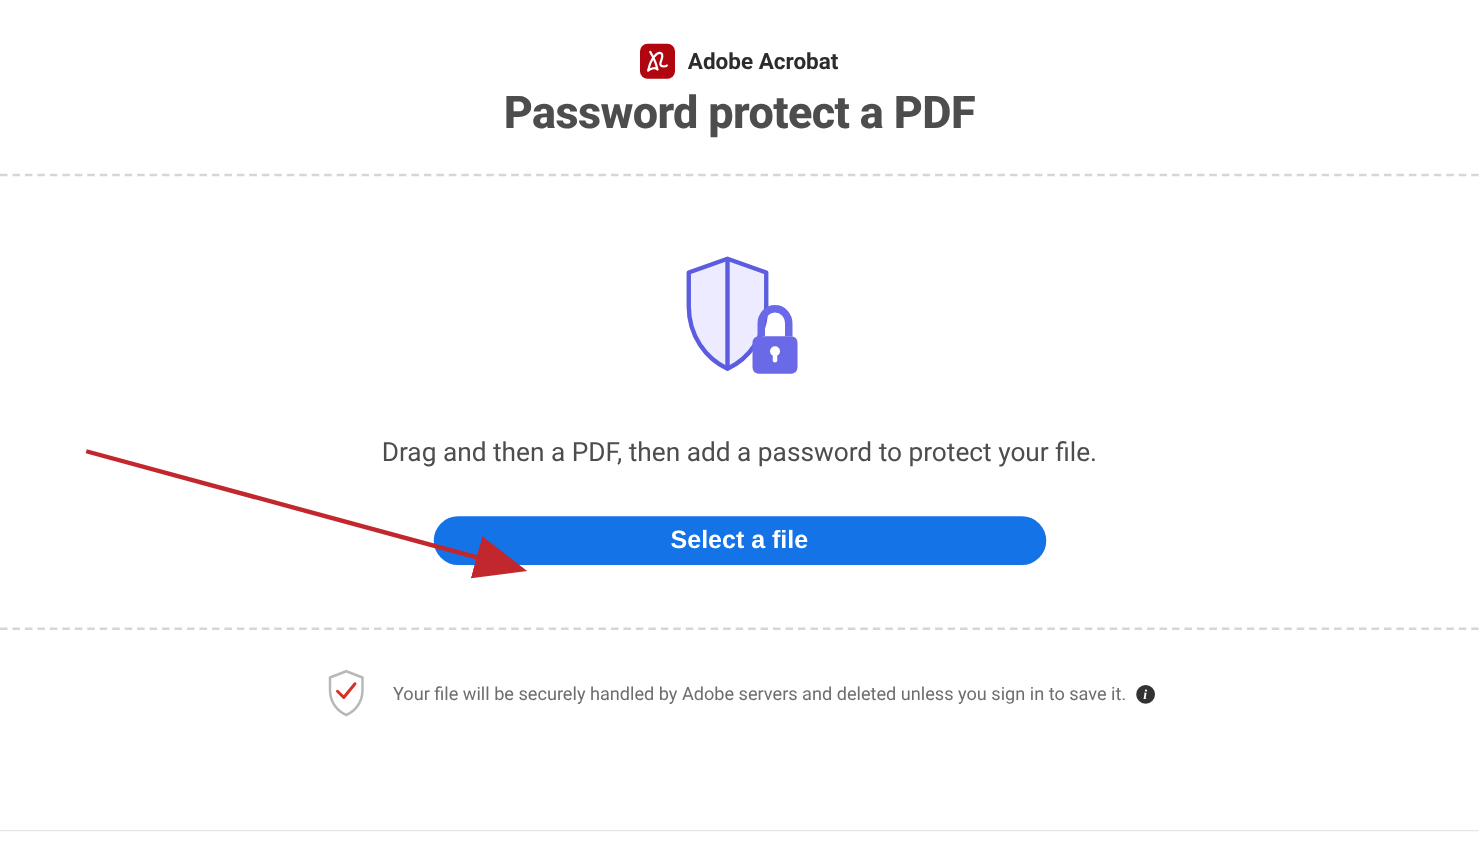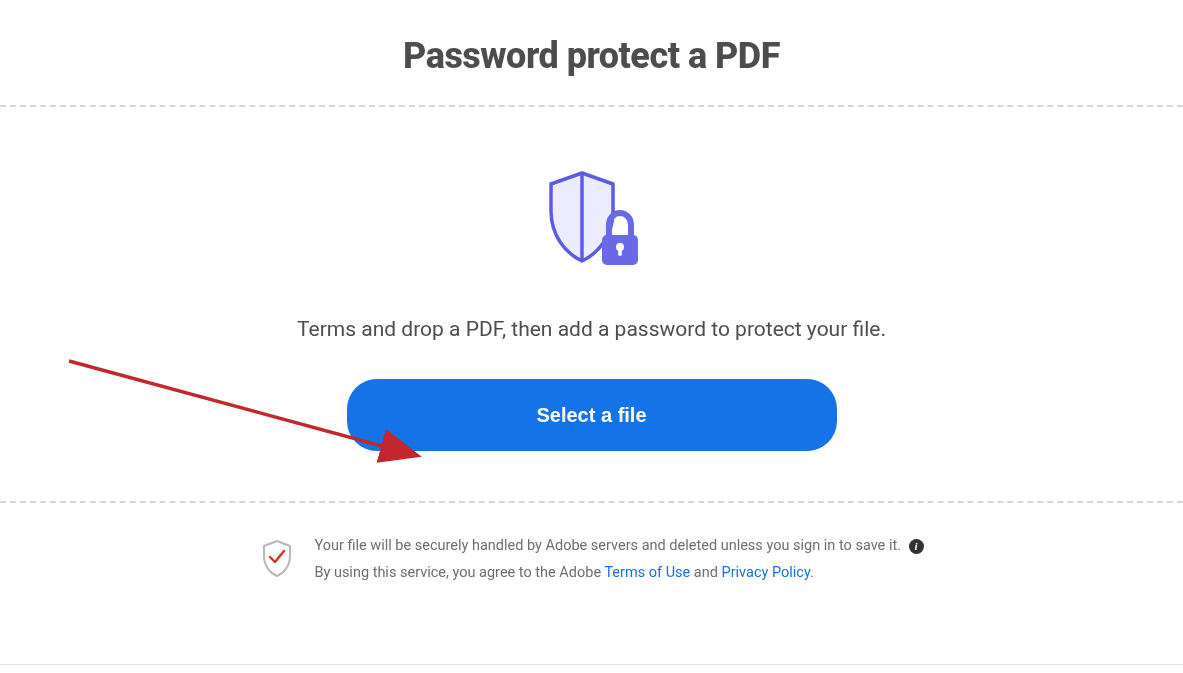--- a/index.html
+++ b/index.html
@@ -70,21 +70,21 @@
       display: inline-flex;
       align-items: center;
       justify-content: center;
       background: #1473e6;
       color: #fff;
       font-size: 20px;
       font-weight: 700;
       border: none;
       border-radius: 30px;
       width: 490px;
-      height: 72px;
+      height: 39px;
       cursor: pointer;
     }
     .footer {
       display: flex;
       align-items: center;
       justify-content: center;
       padding: 30px 0 10px;
       gap: 19px;
     }
     .check-shield {
@@ -127,37 +127,45 @@
       position: absolute;
       bottom: 8px;
       left: 0;
       width: 100%;
     }
   </style>
 </head>
 <body>
 
 <header class="header">
+  <div class="brand-row">
+    <span class="brand-icon">
+      <svg width="20" height="20" viewBox="0 0 24 24" fill="none">
+        <path d="M5 3 C5 3 8 8 10 13 C11 16 12 20 12 20 C12 20 10 18 7 19 C5 19.5 3 21 3 21 C3 21 4 17 5 14 C7 9 11 4 14 4 C17 4 17 7 16 10 C15 13 13 17 18 17 C20 17 21 16 21 16" stroke="#fff" stroke-width="2.1" fill="none" stroke-linecap="round" stroke-linejoin="round"></path>
+      </svg>
+    </span>
+    <span class="brand-label">Adobe Acrobat</span>
+  </div>
   <h1 class="page-title">Password protect a PDF</h1>
 </header>
 
 <hr class="dashed-divider">
 
 <main class="main">
   <div class="shield-wrap">
     <svg width="110" height="106" viewBox="0 0 110 106">
       <path d="M45 6 L14 17 L14 44 C14 68 28 86 45 94 C62 86 76 68 76 44 L76 17 Z" fill="#ecebff" stroke="#5c5ce0" stroke-width="3.5" stroke-linejoin="round"></path>
       <line x1="45" y1="6" x2="45" y2="94" stroke="#5c5ce0" stroke-width="3.5"></line>
       <rect x="65" y="68" width="36" height="30" rx="5" fill="#6a6ae8"></rect>
       <path d="M72 68 L72 58 C72 51 77 46 83 46 C89 46 94 51 94 58 L94 68" fill="none" stroke="#6a6ae8" stroke-width="6"></path>
       <circle cx="83" cy="80" r="4" fill="#fff"></circle>
       <rect x="81.2" y="82" width="3.6" height="7" rx="1.8" fill="#fff"></rect>
     </svg>
   </div>
-  <p class="instructions">Terms and drop a PDF, then add a password to protect your file.</p>
+  <p class="instructions">Drag and then a PDF, then add a password to protect your file.</p>
   <button class="select-btn">Select a file</button>
 </main>
 
 <svg class="arrow-annotation" width="380" height="120">
   <defs>
     <marker id="arrowhead" markerWidth="12" markerHeight="10" refX="10" refY="5" orient="auto">
       <polygon points="0 0, 12 5, 0 10" fill="#c1272d"></polygon>
     </marker>
   </defs>
   <line x1="4" y1="4" x2="350" y2="98" stroke="#c1272d" stroke-width="3.5" marker-end="url(#arrowhead)"></line>
@@ -170,19 +178,16 @@
     <svg width="36" height="40" viewBox="0 0 36 40">
       <path d="M18 3 L5 8 L5 18 C5 28 11 35 18 38 C25 35 31 28 31 18 L31 8 Z" fill="#fff" stroke="#b8b8b8" stroke-width="2" stroke-linejoin="round"></path>
       <path d="M11 19 L16 24 L25 13" fill="none" stroke="#d93025" stroke-width="2.4" stroke-linecap="round" stroke-linejoin="round"></path>
     </svg>
   </span>
   <div class="footer-text">
     <div>
       <span>Your file will be securely handled by Adobe servers and deleted unless you sign in to save it.</span>
       <span class="info-icon">i</span>
     </div>
-    <div>
-      <span>By using this service, you agree to the Adobe </span><a href="#">Terms of Use</a><span> and </span><a href="#">Privacy Policy</a><span>.</span>
-    </div>
   </div>
 </footer>
 
 <hr class="bottom-rule">
 
 </body></html>

